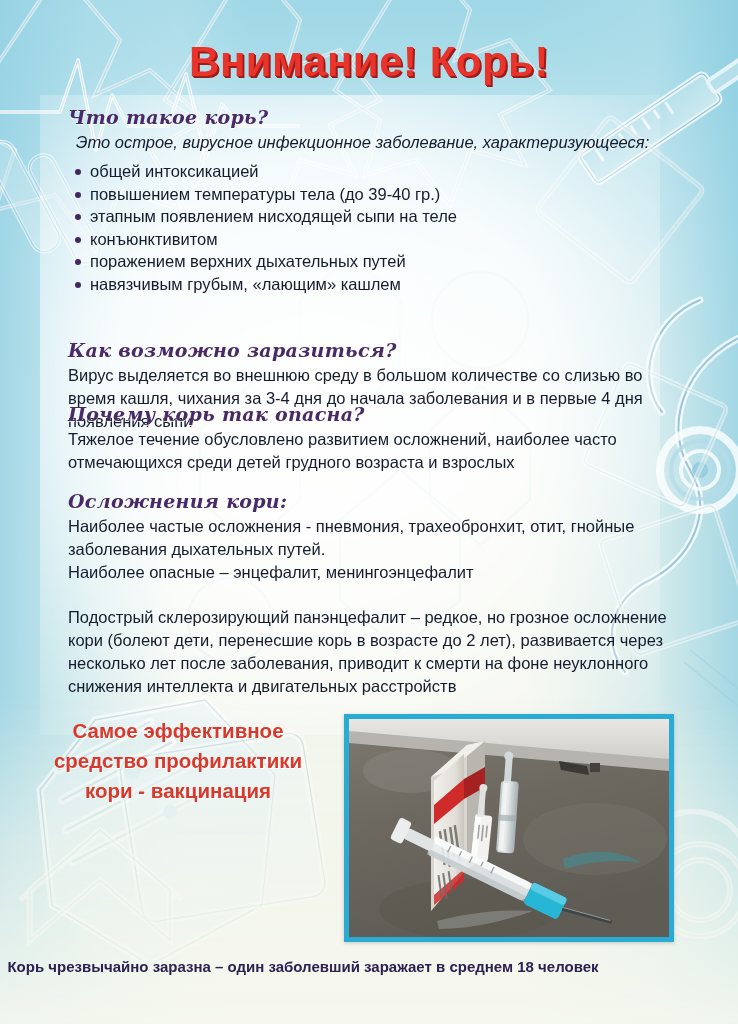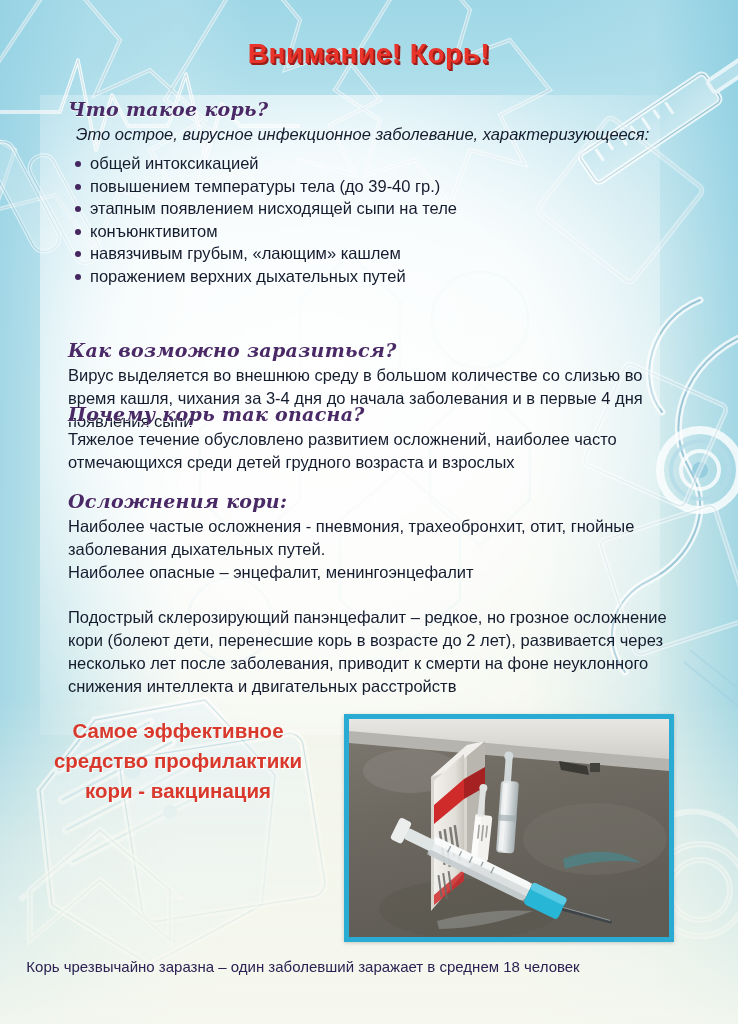--- a/index.html
+++ b/index.html
@@ -83,21 +83,21 @@
     position: absolute;
     inset: 0;
   }
   .poster-title {
     position: absolute;
     left: 0; top: 38px;
     width: 738px;
     text-align: center;
     font-family: "Liberation Sans", sans-serif;
     font-weight: bold;
-    font-size: 28px;
+    font-size: 42px;
     letter-spacing: 0.5px;
     color: #e8342a;
     text-shadow: 2px 2px 0 #9e1c18, 1px 1px 0 #b82521;
   }
 
   .section {
     position: absolute;
     left: 68px;
     width: 620px;
   }
@@ -171,21 +171,21 @@
   }
   .photo-inner { position: absolute; inset: 0; overflow: hidden; }
 
   .footer-note {
     position: absolute;
     left: 0;
     top: 958px;
     width: 606px;
     text-align: center;
     font-family: "Liberation Sans", sans-serif;
-    font-weight: normal;
+    font-weight: bold;
     font-size: 15px;
     color: #2c2152;
   }
 </style>
 </head>
 <body>
 
 <div class="poster">
 
   <div class="bg-base"></div>
@@ -333,30 +333,30 @@
     </g>
   </svg>
 
   <div class="bg-center-light"></div>
   <div class="bg-bottom-fade"></div>
 
   <div class="content">
 
     <div class="poster-title">Внимание! Корь!</div>
 
-    <div class="section" style="top:98px;">
+    <div class="section" style="top:106px;">
       <div class="sec-head">Что такое корь?</div>
       <p class="sec-body indent">Это острое, вирусное инфекционное заболевание, характеризующееся:</p>
       <ul class="bullets">
         <li><span class="dot"></span><span>общей интоксикацией</span></li>
         <li><span class="dot"></span><span>повышением температуры тела (до 39-40 гр.)</span></li>
         <li><span class="dot"></span><span>этапным появлением нисходящей сыпи на теле</span></li>
         <li><span class="dot"></span><span>конъюнктивитом</span></li>
+        <li><span class="dot"></span><span>поражением верхних дыхательных путей</span></li>
         <li><span class="dot"></span><span>навязчивым грубым, «лающим» кашлем</span></li>
-        <li><span class="dot"></span><span>поражением верхних дыхательных путей</span></li>
       </ul>
     </div>
 
     <div class="section" style="top:300px;margin-top:39px;">
       <div class="sec-head">Как возможно заразиться?</div>
       <p class="sec-body">Вирус выделяется во внешнюю среду в большом количестве со слизью во время кашля, чихания за 3-4 дня до начала заболевания и в первые 4 дня появления сыпи</p>
     </div>
 
     <div class="section" style="top:403px;">
       <div class="sec-head">Почему корь так опасна?</div>

